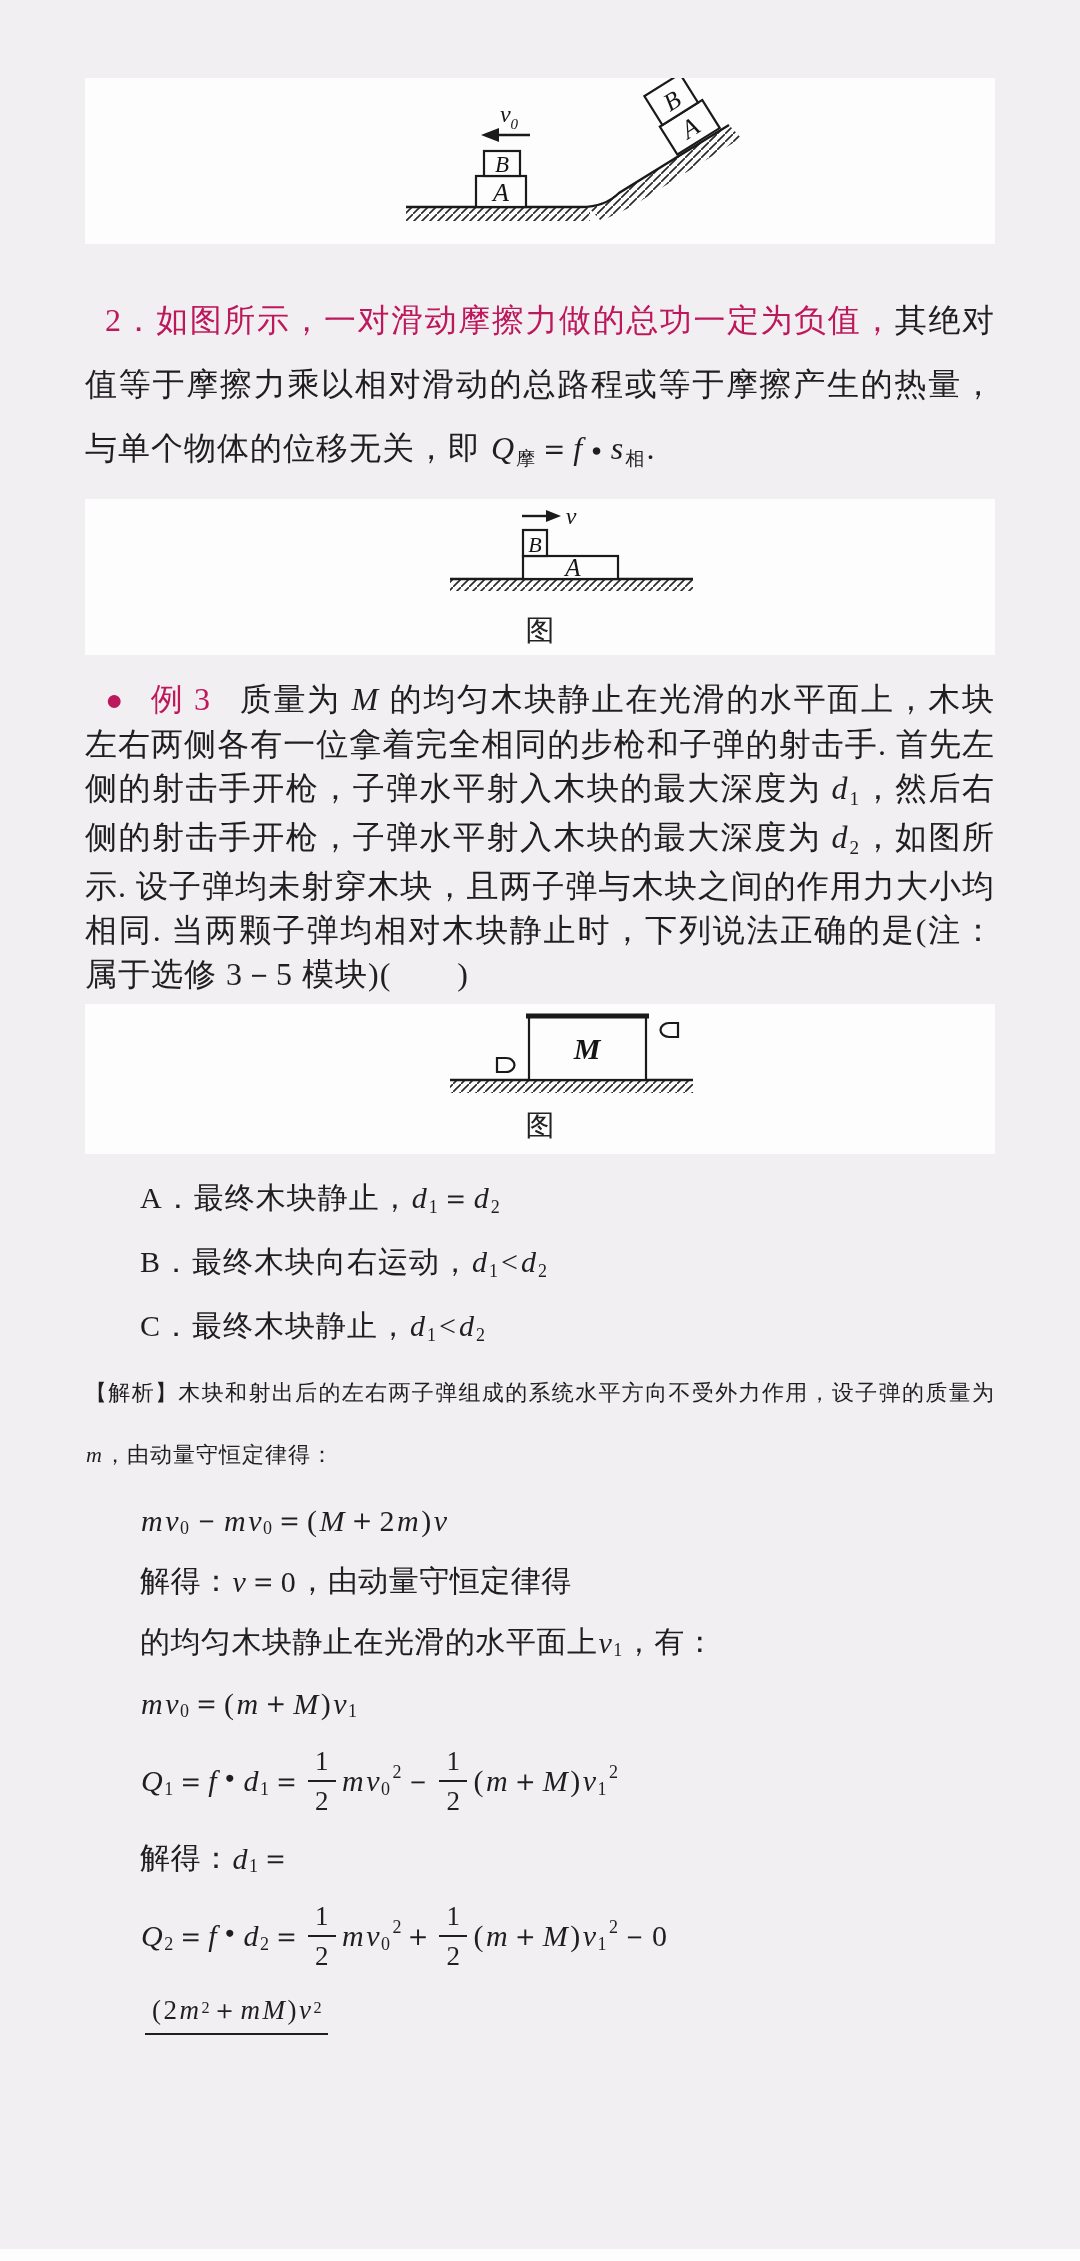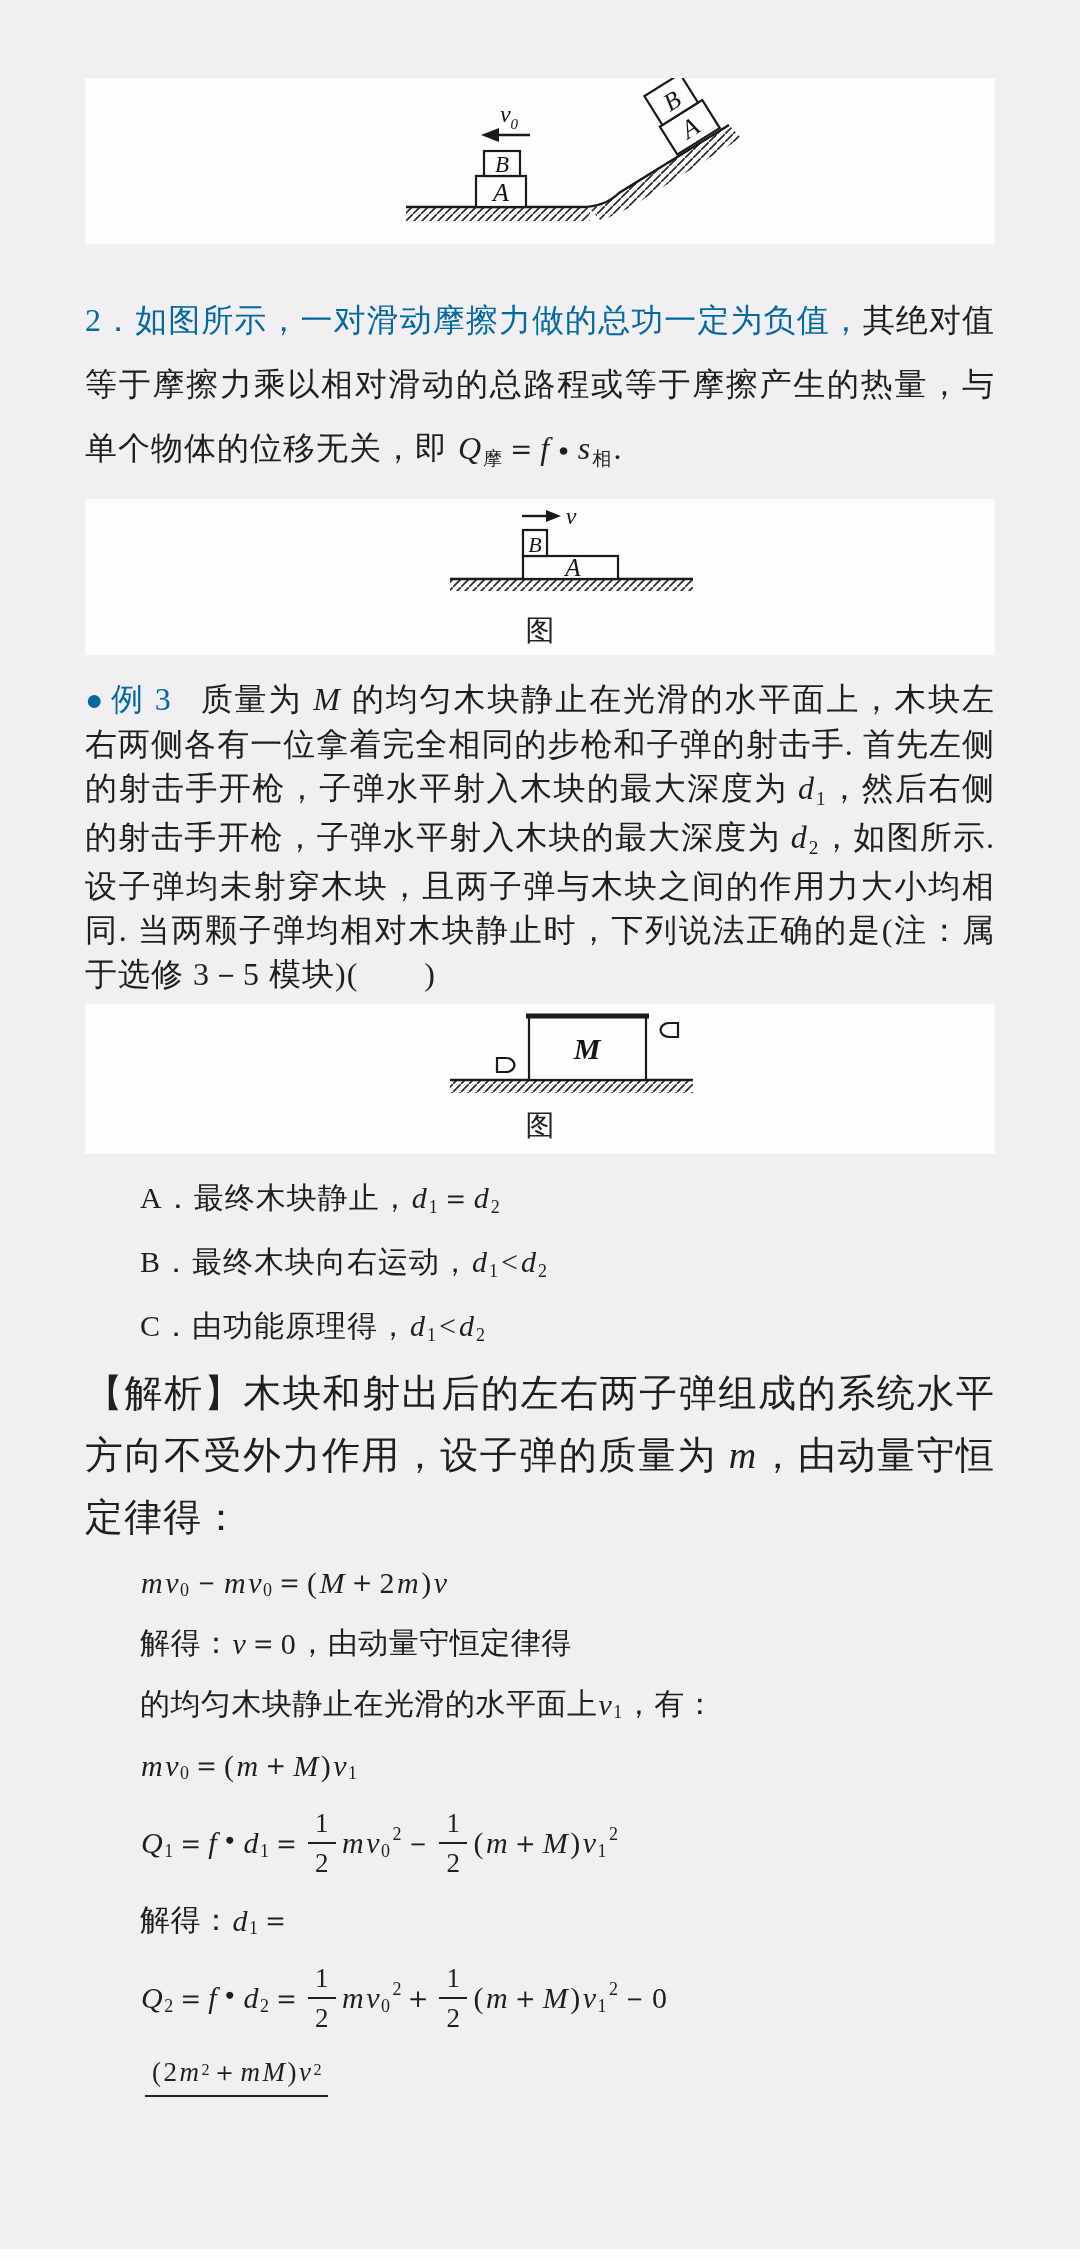--- a/index.html
+++ b/index.html
@@ -7,26 +7,26 @@
   .page{position:relative;width:1080px;height:2261px;overflow:hidden;background:#f2eff2;}
   .panel{background:#fdfdfd;margin:0 85px;}
   .panel svg{display:block;}
   #panel1{margin-top:78px;height:166px;}
   .fig-caption{text-align:center;font-size:29px;line-height:34px;color:#222;}
   .para{margin:0 85px;font-size:32px;letter-spacing:1px;text-align:justify;}
   #para2{margin-top:44px;line-height:64px;}
   #panel2{margin-top:14px;height:156px;padding-top:0;}
   #example3{margin-top:22px;line-height:44px;}
   #panel3{margin-top:8px;height:150px;}
-  .teal{color:#0369a1;}
+  .teal{color:#be185d;margin-left:20px;}
   .bullet{font-size:30px;margin-right:6px;}
   .extag{margin-right:28px;}
   .options{margin:14px 85px 0 140px;}
   .option{font-size:30px;line-height:60px;letter-spacing:1px;}
-  #solutionIntro{margin-top:2px;font-size:38px;line-height:62px;}
+  #solutionIntro{margin-top:2px;font-size:22px;line-height:62px;}
   .steps{margin:14px 85px 0 140px;}
   .step{display:flex;align-items:center;flex-wrap:wrap;font-size:30px;min-height:40px;margin-bottom:20px;letter-spacing:0.5px;}
   
   .m-txt{font-style:normal;text-align:center;}
   .m-mi{font-style:italic;padding:0 1px;}
   .m-mn{font-style:normal;padding:0 1px;}
   .m-mo{font-style:normal;padding:0 1px;}
   .m-dot{font-size:0.55em;position:relative;top:-0.18em;padding:0 7px;}
   .m-sub{font-size:0.60em;position:relative;top:0.30em;margin-right:1px;font-style:normal;}
   .m-mi + .m-sub{font-style:normal;}
@@ -122,21 +122,21 @@
       <text x="502" y="55" font-size="30" font-weight="bold">M</text>
       <path d="M412,54 h9 a8.5,7 0 0 1 0,14 h-9 z" fill="#fdfdfd" stroke="#1a1a1a" stroke-width="2.2"></path>
       <path d="M593,19 h-9 a8.5,7 0 0 0 0,14 h9 z" fill="#fdfdfd" stroke="#1a1a1a" stroke-width="2.2"></path>
     </svg>
     <div class="fig-caption">图</div>
   </section>
 
   <div class="options">
     <div class="option"><span class="m-txt">A．最终木块静止，</span><span class="m-mi">d</span><span class="m-sub">1</span><span class="m-mo">＝</span><span class="m-mi">d</span><span class="m-sub">2</span></div>
     <div class="option"><span class="m-txt">B．最终木块向右运动，</span><span class="m-mi">d</span><span class="m-sub">1</span><span class="m-mo">&lt;</span><span class="m-mi">d</span><span class="m-sub">2</span></div>
-    <div class="option"><span class="m-txt">C．由功能原理得，</span><span class="m-mi">d</span><span class="m-sub">1</span><span class="m-mo">&lt;</span><span class="m-mi">d</span><span class="m-sub">2</span></div>
+    <div class="option"><span class="m-txt">C．最终木块静止，</span><span class="m-mi">d</span><span class="m-sub">1</span><span class="m-mo">&lt;</span><span class="m-mi">d</span><span class="m-sub">2</span></div>
   </div>
 
   <p class="para" id="solutionIntro"><span class="m-txt">【解析】木块和射出后的左右两子弹组成的系统水平方向不受外力作用，设子弹的质量为 </span><span class="m-mi">m</span><span class="m-txt">，由动量守恒定律得：</span></p>
 
   <div class="steps">
     <div class="step">
         <span class="m-mi">m</span>
         <span class="m-mi">v</span>
         <span class="m-sub">0</span>
         <span class="m-mo">－</span>

